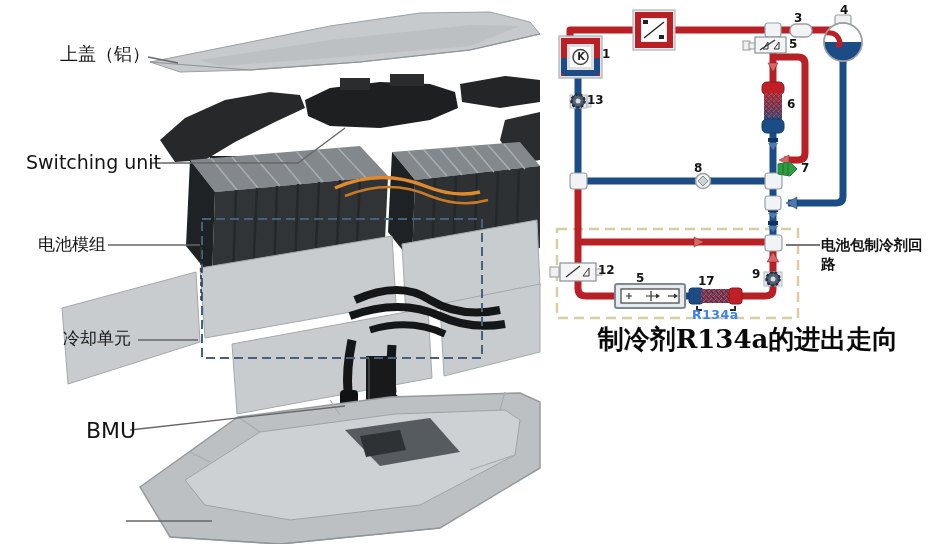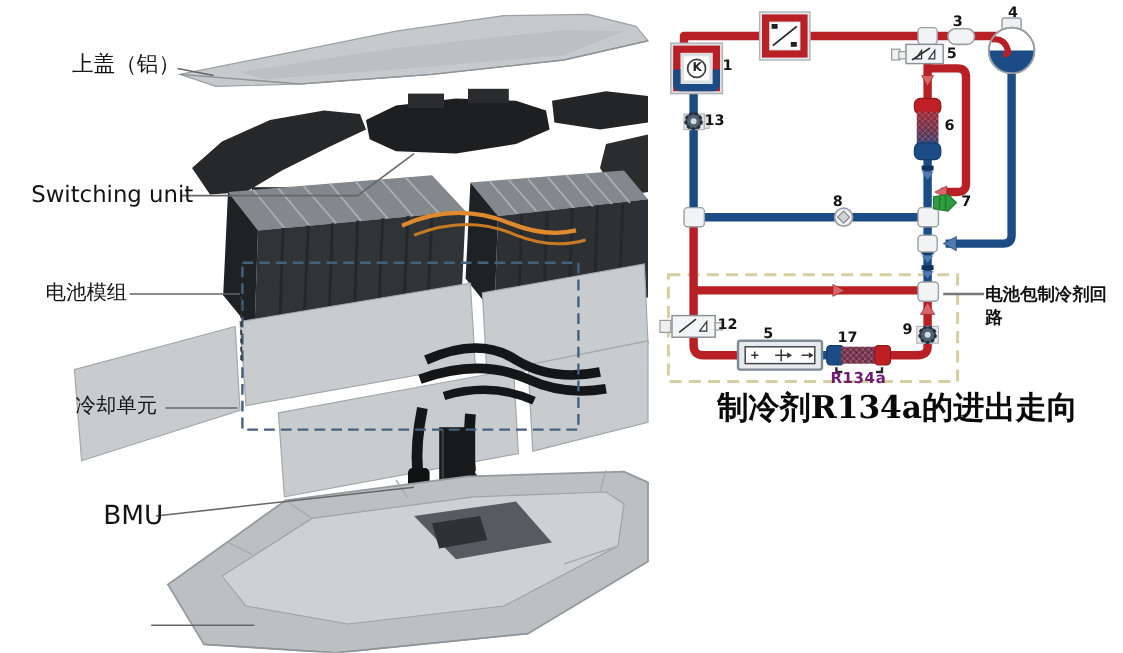--- a/index.html
+++ b/index.html
@@ -2,21 +2,21 @@
 <html><head>
 <meta charset="utf-8">
 <style>
   html,body{margin:0;padding:0;background:#ffffff;}
   .canvas{position:relative;width:936px;height:544px;background:#ffffff;overflow:hidden;
           font-family:"DejaVu Sans","Liberation Sans",sans-serif;color:#111;}
   svg{position:absolute;left:0;top:0;}
   .lbl{position:absolute;color:#141414;white-space:nowrap;line-height:1.1;}
   .num{position:absolute;font-weight:bold;font-size:12px;color:#141414;white-space:nowrap;}
   .kglyph{position:absolute;font-weight:bold;font-size:10px;color:#222;width:10px;text-align:center;}
-  .r134a{position:absolute;font-weight:bold;font-size:12.5px;color:#701a75;letter-spacing:.5px;}
+  .r134a{position:absolute;font-weight:bold;font-size:12.5px;color:#3b82f6;letter-spacing:.5px;}
   .circuit-label{position:absolute;font-weight:bold;font-size:14.5px;color:#111;}
   .caption{position:absolute;left:588px;top:322px;width:320px;text-align:center;
            font-weight:bold;font-size:26px;color:#0a0a0a;
            font-family:"DejaVu Serif","Liberation Serif",serif;}
 </style>
 </head>
 <body>
 
 <div class="canvas">
 

